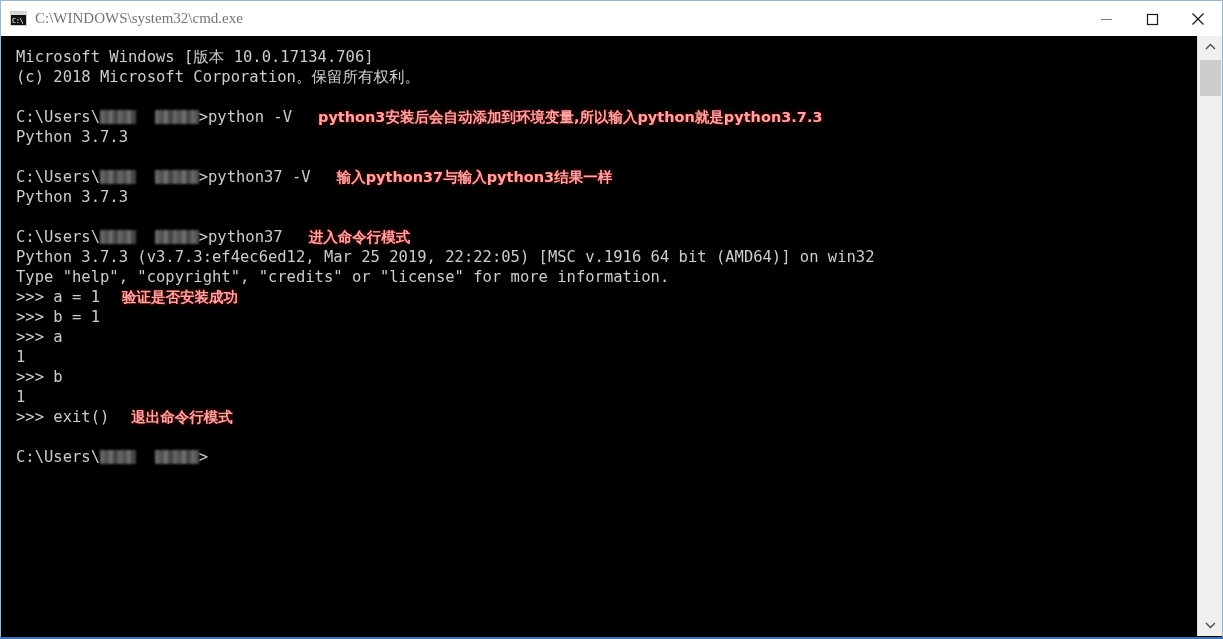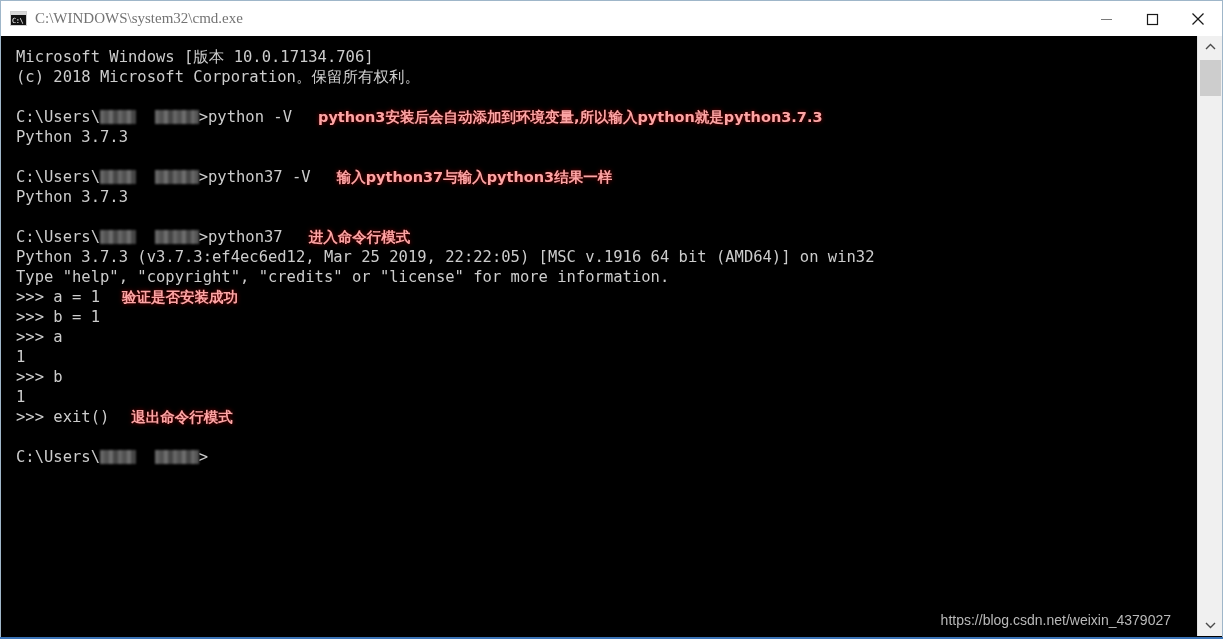--- a/index.html
+++ b/index.html
@@ -235,21 +235,20 @@
       </div>
     </div>
   </div>
 
   <div class="side-border-l"></div>
   <div class="side-border-r"></div>
 
   <div class="console">
     <div class="term" id="term"><div class="line"><span>Microsoft Windows [版本 10.0.17134.706]</span></div><div class="line"><span>(c) 2018 Microsoft Corporation。保留所有权利。</span></div><div class="line blank"></div><div class="line"><span>C:\Users\</span><span class="redact r1"></span><span>  </span><span class="redact r2"></span><span>&gt;python -V</span><span class="note" style="margin-left: 26px;">python3安装后会自动添加到环境变量,所以输入python就是python3.7.3</span></div><div class="line"><span>Python 3.7.3</span></div><div class="line blank"></div><div class="line"><span>C:\Users\</span><span class="redact r1"></span><span>  </span><span class="redact r2"></span><span>&gt;python37 -V</span><span class="note" style="margin-left: 26px;">输入python37与输入python3结果一样</span></div><div class="line"><span>Python 3.7.3</span></div><div class="line blank"></div><div class="line"><span>C:\Users\</span><span class="redact r1"></span><span>  </span><span class="redact r2"></span><span>&gt;python37</span><span class="note" style="margin-left: 26px;">进入命令行模式</span></div><div class="line"><span>Python 3.7.3 (v3.7.3:ef4ec6ed12, Mar 25 2019, 22:22:05) [MSC v.1916 64 bit (AMD64)] on win32</span></div><div class="line"><span>Type "help", "copyright", "credits" or "license" for more information.</span></div><div class="line"><span>&gt;&gt;&gt; a = 1</span><span class="note" style="margin-left: 22px;">验证是否安装成功</span></div><div class="line"><span>&gt;&gt;&gt; b = 1</span></div><div class="line"><span>&gt;&gt;&gt; a</span></div><div class="line"><span>1</span></div><div class="line"><span>&gt;&gt;&gt; b</span></div><div class="line"><span>1</span></div><div class="line"><span>&gt;&gt;&gt; exit()</span><span class="note" style="margin-left: 22px;">退出命令行模式</span></div><div class="line blank"></div><div class="line"><span>C:\Users\</span><span class="redact r1"></span><span>  </span><span class="redact r2"></span><span>&gt;</span></div></div>
 
-    <div class="watermark">https://blog.csdn.net/weixin_4379027</div>
   </div>
 
   <div class="scrollbar">
     <div class="sb-arrow up">
       <svg width="11" height="8" viewBox="0 0 11 8">
         <polyline points="1,6 5.5,1.5 10,6" fill="none" stroke="#4a4a4a" stroke-width="1.4"></polyline>
       </svg>
     </div>
     <div class="sb-thumb"></div>
     <div class="sb-arrow down">

